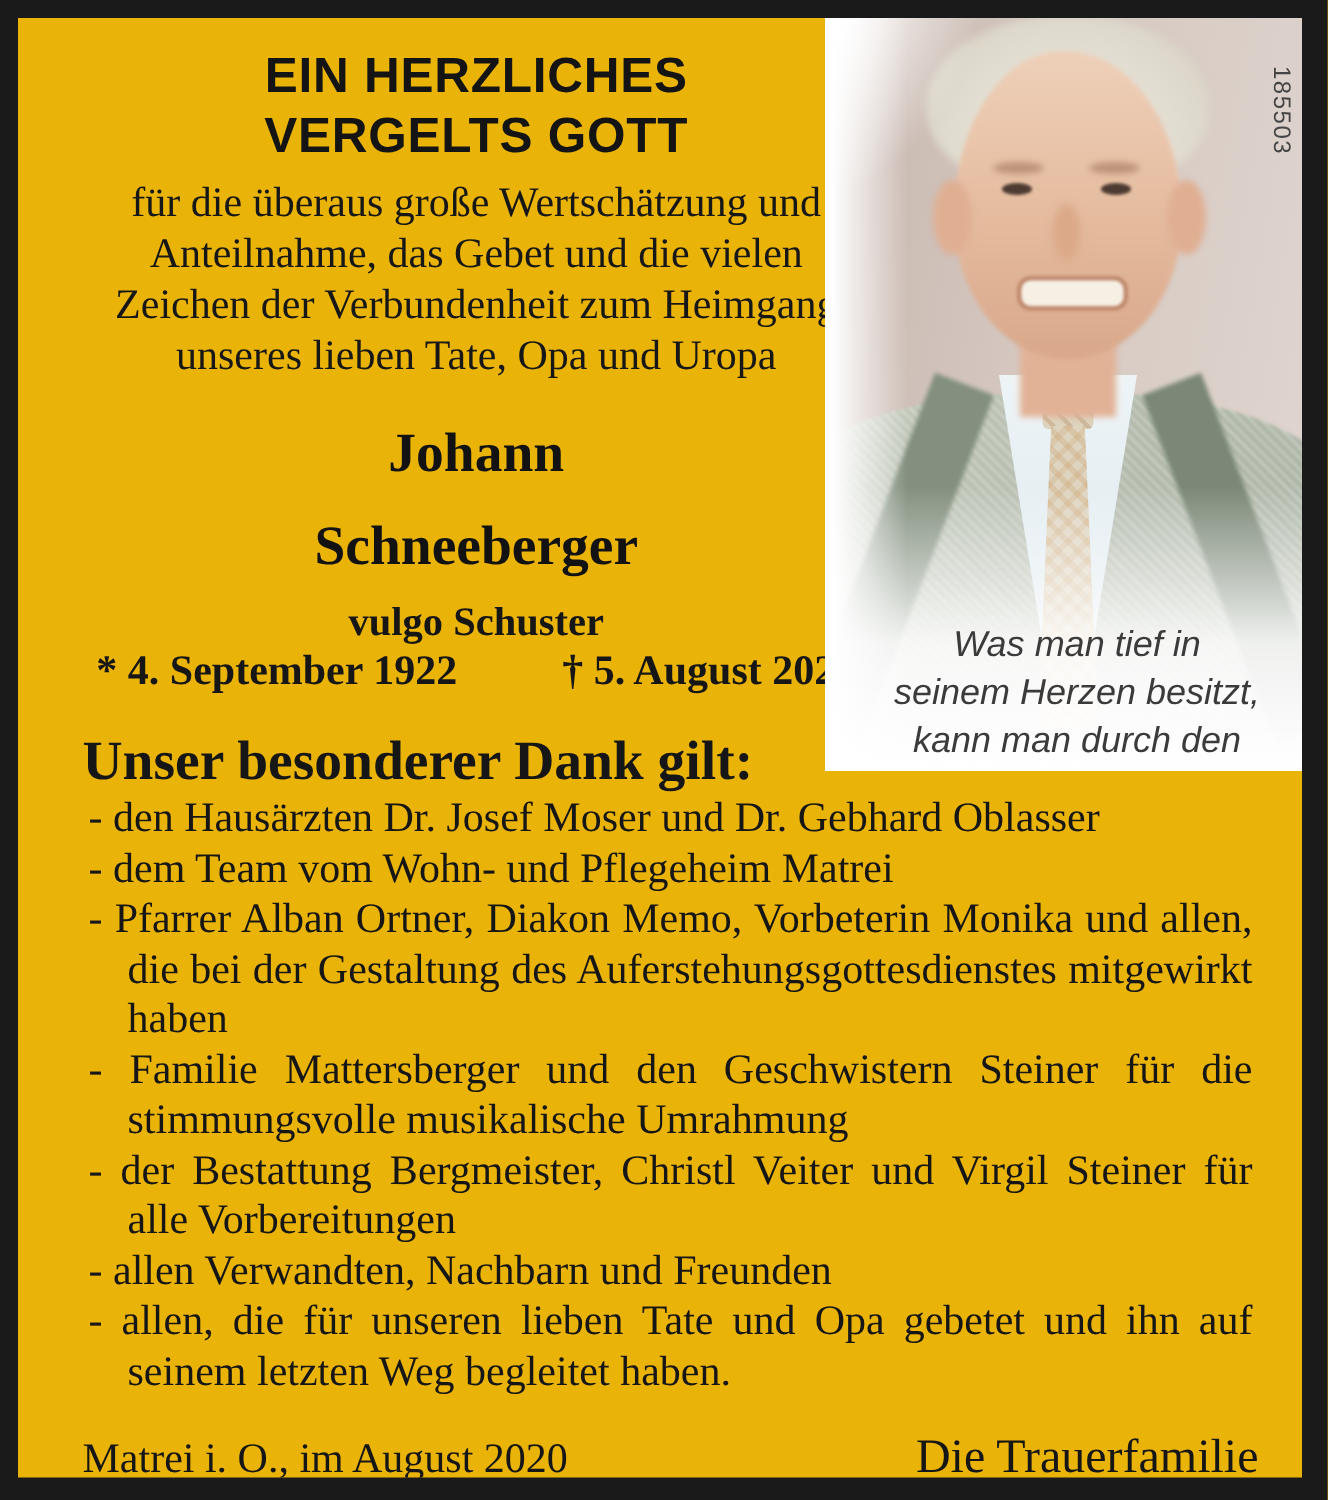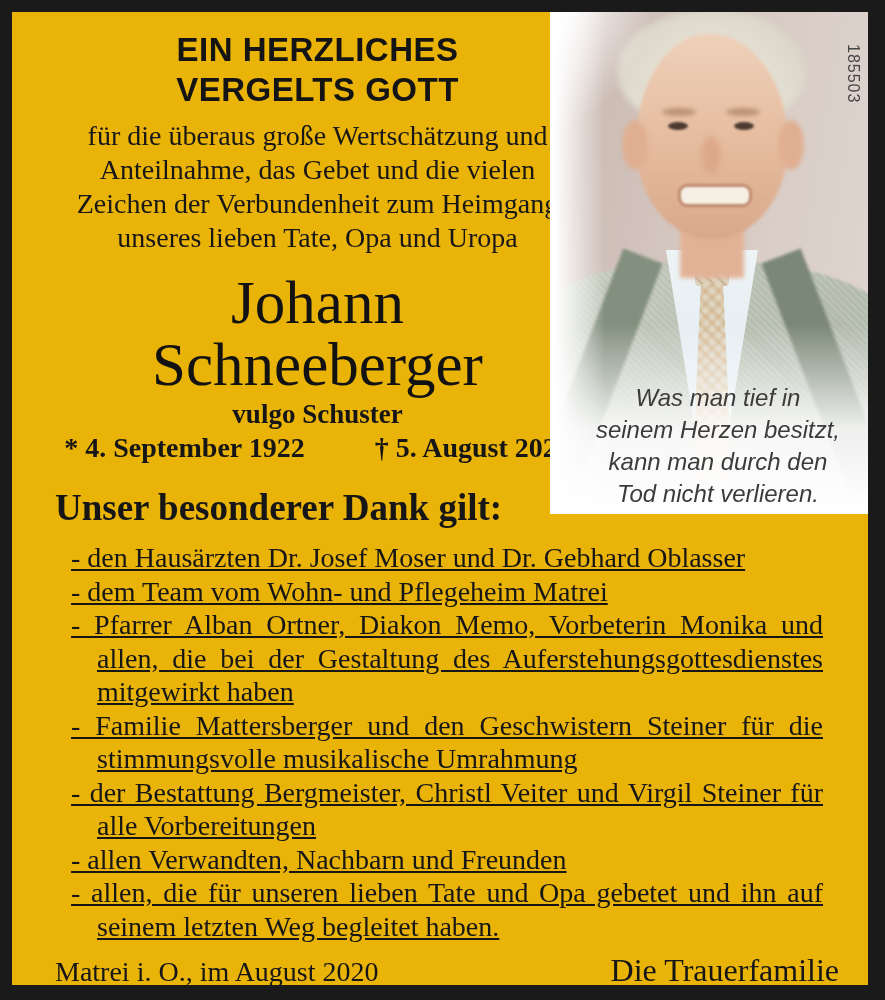--- a/index.html
+++ b/index.html
@@ -15,21 +15,21 @@
     overflow:hidden;
   }
   
   .left-col{position:absolute;left:43px;top:18px;width:525px;text-align:center;}
   .title{
     font-family:"Liberation Sans", sans-serif;
     font-weight:700;font-size:33px;line-height:40px;
     color:#141414;letter-spacing:.5px;
   }
   .intro{margin-top:9px;font-size:28px;line-height:34px;color:#171717;}
-  .name{margin-top:17px;font-weight:400;font-size:61px;line-height:62px;color:#121212;}
+  .name{margin-top:17px;font-weight:700;font-size:37px;line-height:62px;color:#121212;}
   .vulgo{margin-top:3px;font-weight:700;font-size:27px;line-height:30px;}
   .dates{margin-top:3px;display:flex;justify-content:center;gap:70px;font-weight:700;font-size:28px;line-height:32px;}
   
   .photo{position:absolute;top:0;right:0;width:318px;height:502px;overflow:hidden;}
   .photo .bg{position:absolute;inset:0;background:linear-gradient(100deg,#c6b5ad 0%,#d6c9c2 45%,#e0d6d0 100%);}
   .photo .hair{position:absolute;left:68px;top:-2px;width:188px;height:118px;border-radius:50% 50% 45% 45%;
     background:radial-gradient(ellipse at 50% 75%,#f2eee5 0%,#ddd8cb 70%,#cfc8ba 100%);filter:blur(3px);}
   .photo .face{position:absolute;left:86px;top:22px;width:152px;height:205px;
     border-radius:48% 52% 50% 50% / 55% 55% 47% 47%;
     background:linear-gradient(180deg,#eed0b9 0%,#e5bb9e 55%,#d9a88b 100%);filter:blur(1.5px);}
@@ -73,21 +73,21 @@
     background:radial-gradient(ellipse at 0 0,#ffffff 30%,rgba(255,255,255,0) 75%);}
   .serial{position:absolute;top:32px;right:6px;
     writing-mode:vertical-rl;
     font-family:"Liberation Sans", sans-serif;font-size:16px;letter-spacing:1px;color:#454545;}
   .quote{position:absolute;left:28px;right:10px;bottom:4px;text-align:center;
     font-family:"Liberation Sans", sans-serif;font-style:italic;
     font-size:24px;line-height:32px;color:#3b3b3b;}
   
   .thanks{position:absolute;left:43px;top:479px;width:784px;}
   .thanks-heading{font-size:37px;line-height:34px;margin-bottom:4px;font-weight:bold;}
-  .thanks-list{margin:16px;padding:0;list-style:none;text-decoration:underline;}
+  .thanks-list{margin:4px;padding:0;list-style:none;}
   .thanks-list li{
     font-size:28px;line-height:33.5px;
     text-align:justify;
     padding-left:26px;text-indent:-26px;
   }
   
   .footer{position:absolute;left:43px;top:929px;width:784px;display:flex;justify-content:space-between;align-items:baseline;}
   .place-date{font-size:28px;}
   .signature{font-size:32px;font-weight:400;margin-top:11px;}
 </style>
@@ -142,21 +142,20 @@
     <div class="nose"></div>
     <div class="smile"></div>
     <div class="fade-left"></div>
     <div class="fade-corner"></div>
     <div class="fade-bottom"></div>
     <div class="serial">185503</div>
     <div class="quote">
       <div>Was man tief in</div>
       <div>seinem Herzen besitzt,</div>
       <div>kann man durch den</div>
-      <div>Tod nicht verlieren.</div>
     </div>
   </div>
 
   <div class="thanks">
     <div class="thanks-heading">Unser besonderer Dank gilt:</div>
     <ul class="thanks-list">
       <li>- den Hausärzten Dr. Josef Moser und Dr. Gebhard Oblasser</li>
       <li>- dem Team vom Wohn- und Pflegeheim Matrei</li>
       <li>- Pfarrer Alban Ortner, Diakon Memo, Vorbeterin Monika und allen, die bei der Gestaltung des Auferstehungsgottesdienstes mitgewirkt haben</li>
       <li>- Familie Mattersberger und den Geschwistern Steiner für die stimmungsvolle musikalische Umrahmung</li>

